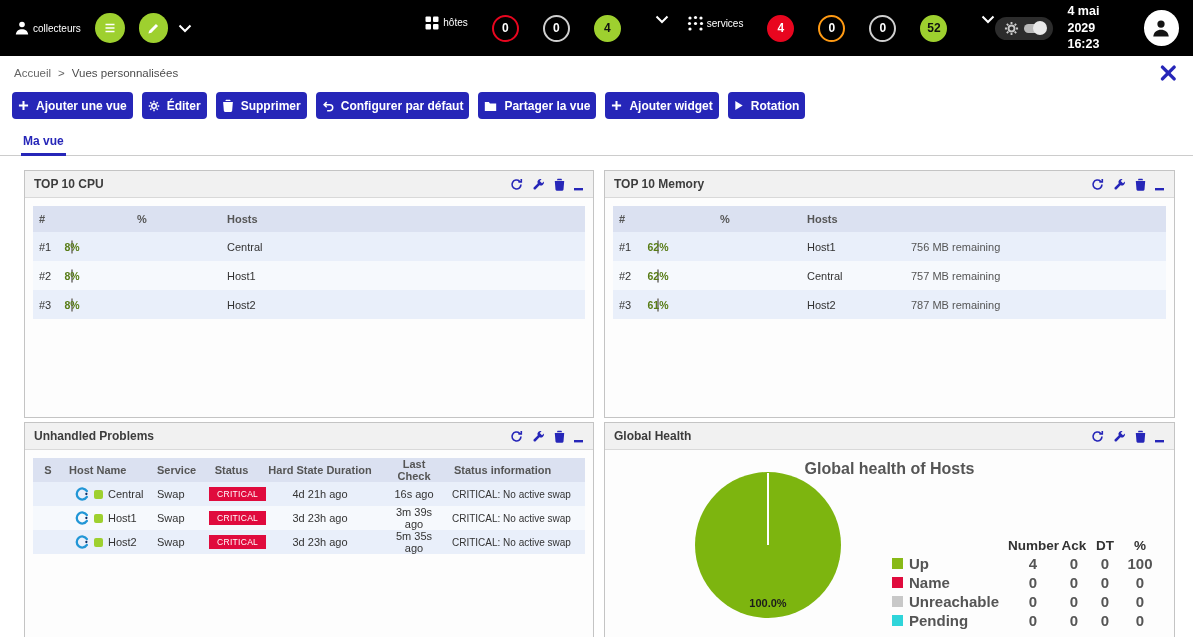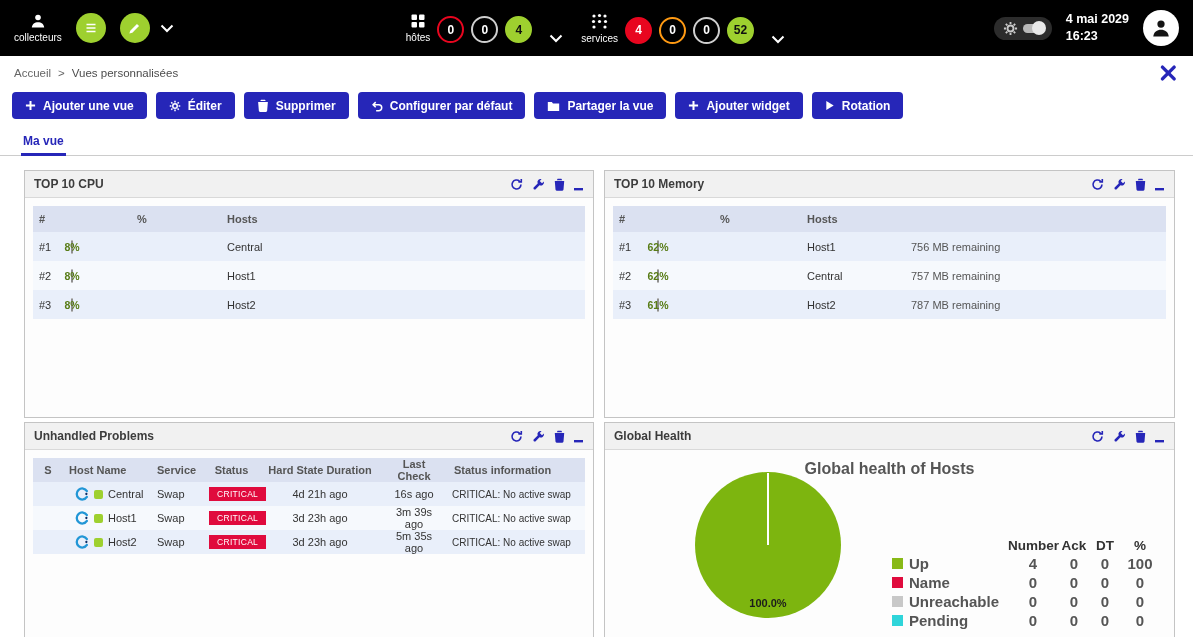--- a/index.html
+++ b/index.html
@@ -2,25 +2,25 @@
 <html style="--accent: #2626b8; --badge-green: #9ed02f; --badge-red: #e8061f; --badge-orange: #ff9a13; --badge-gray: #cfcfcf; --bar-green: #a8d65c; --pie-green: #7db50f; --critical-red: #e00b3d; --table-header-bg: #dbe1f1; --row-blue: #e9effa; --row-light: #f6f9fd; --pending-cyan: #2fd5da; --unreachable-gray: #c8c8c8;"><head>
 <meta charset="utf-8">
 <style>
 *{margin:0;padding:0;box-sizing:border-box;}
 html,body{width:1193px;height:637px;overflow:hidden;}
 body{font-family:"Liberation Sans","DejaVu Sans",sans-serif;background:#fff;position:relative;font-size:12px;}
 svg{display:block;}
 
 
 .topbar{height:56px;background:#000;color:#fff;display:flex;align-items:center;padding:0 14px;}
-.tb-col{display:flex;flex-direction:column;align-items:center;gap:3px;cursor:pointer;}
+.tb-col{display:flex;flex-direction:row;align-items:center;gap:3px;cursor:pointer;}
 .tb-label{font-size:10px;color:#fff;}
 .circle-btn{width:30px;height:30px;border-radius:50%;background:var(--badge-green,#9ed02f);display:flex;align-items:center;justify-content:center;margin-left:14px;cursor:pointer;}
 .chev{margin-left:10px;cursor:pointer;display:flex;align-items:center;}
-.grp{display:flex;align-items:flex-end;gap:7px;}
+.grp{display:flex;align-items:flex-start;gap:24px;}
 .grp-hosts{margin-left:232px;}
 .grp-services{margin-left:18px;}
 .badge{width:27px;height:27px;border-radius:50%;border:2px solid transparent;display:flex;align-items:center;justify-content:center;font-size:12px;font-weight:bold;color:#fff;cursor:pointer;}
 .badge.red-outline{border-color:var(--badge-red,#e8061f);}
 .badge.gray-outline{border-color:var(--badge-gray,#cfcfcf);}
 .badge.orange-outline{border-color:var(--badge-orange,#ff9a13);}
 .badge.red-filled{background:var(--badge-red,#e8061f);border-color:var(--badge-red,#e8061f);}
 .badge.green-filled{background:var(--badge-green,#9ed02f);border-color:var(--badge-green,#9ed02f);color:#101010;}
 .tb-right{margin-left:auto;display:flex;align-items:center;gap:14px;}
 .toggle{display:flex;align-items:center;gap:5px;background:#2c2c2c;border-radius:12px;padding:4px 9px;cursor:pointer;}
@@ -31,21 +31,21 @@
 
 
 .crumb-row{height:34px;display:flex;align-items:center;padding:0 14px;gap:16px;}
 .crumb{display:flex;align-items:center;gap:7px;font-size:11.5px;color:#666;}
 .crumb .link{cursor:pointer;}
 .crumb .cur{color:#4c4c4c;}
 .tools-ic{margin-left:auto;color:var(--accent,#2626b8);cursor:pointer;}
 
 
 .toolbar{display:flex;gap:9px;padding:2px 12px 10px 12px;}
-.btn{height:27px;display:inline-flex;align-items:center;gap:7px;background:var(--accent,#2626b8);color:#fff;border:none;border-radius:4px;font-size:12px;font-weight:bold;padding:0 13px;cursor:pointer;font-family:inherit;}
+.btn{height:27px;display:inline-flex;align-items:center;gap:7px;background:var(--accent,#2626b8);color:#fff;border:none;border-radius:4px;font-size:12px;font-weight:bold;padding:0 6px;cursor:pointer;font-family:inherit;}
 .btn .bi{display:flex;align-items:center;}
 
 
 .tabbar{border-bottom:1px solid #ccc;padding-left:21px;height:27px;}
 .tab{display:inline-flex;align-items:center;height:27px;padding:0 2px;color:var(--accent,#2626b8);font-size:12px;font-weight:bold;border-bottom:3px solid var(--accent,#2626b8);cursor:pointer;}
 
 
 .main{display:grid;grid-template-columns:570px 571px;grid-template-rows:248px 218px;gap:4px 10px;padding:14px 18px 0 24px;}
 .widget{border:1px solid #c4c4c4;background:#fdfdfd;display:flex;flex-direction:column;overflow:hidden;}
 .w-head{height:27px;flex:0 0 27px;background:#f1f1f1;border-bottom:1px solid #d9d9d9;display:flex;align-items:center;padding:0 9px;}

